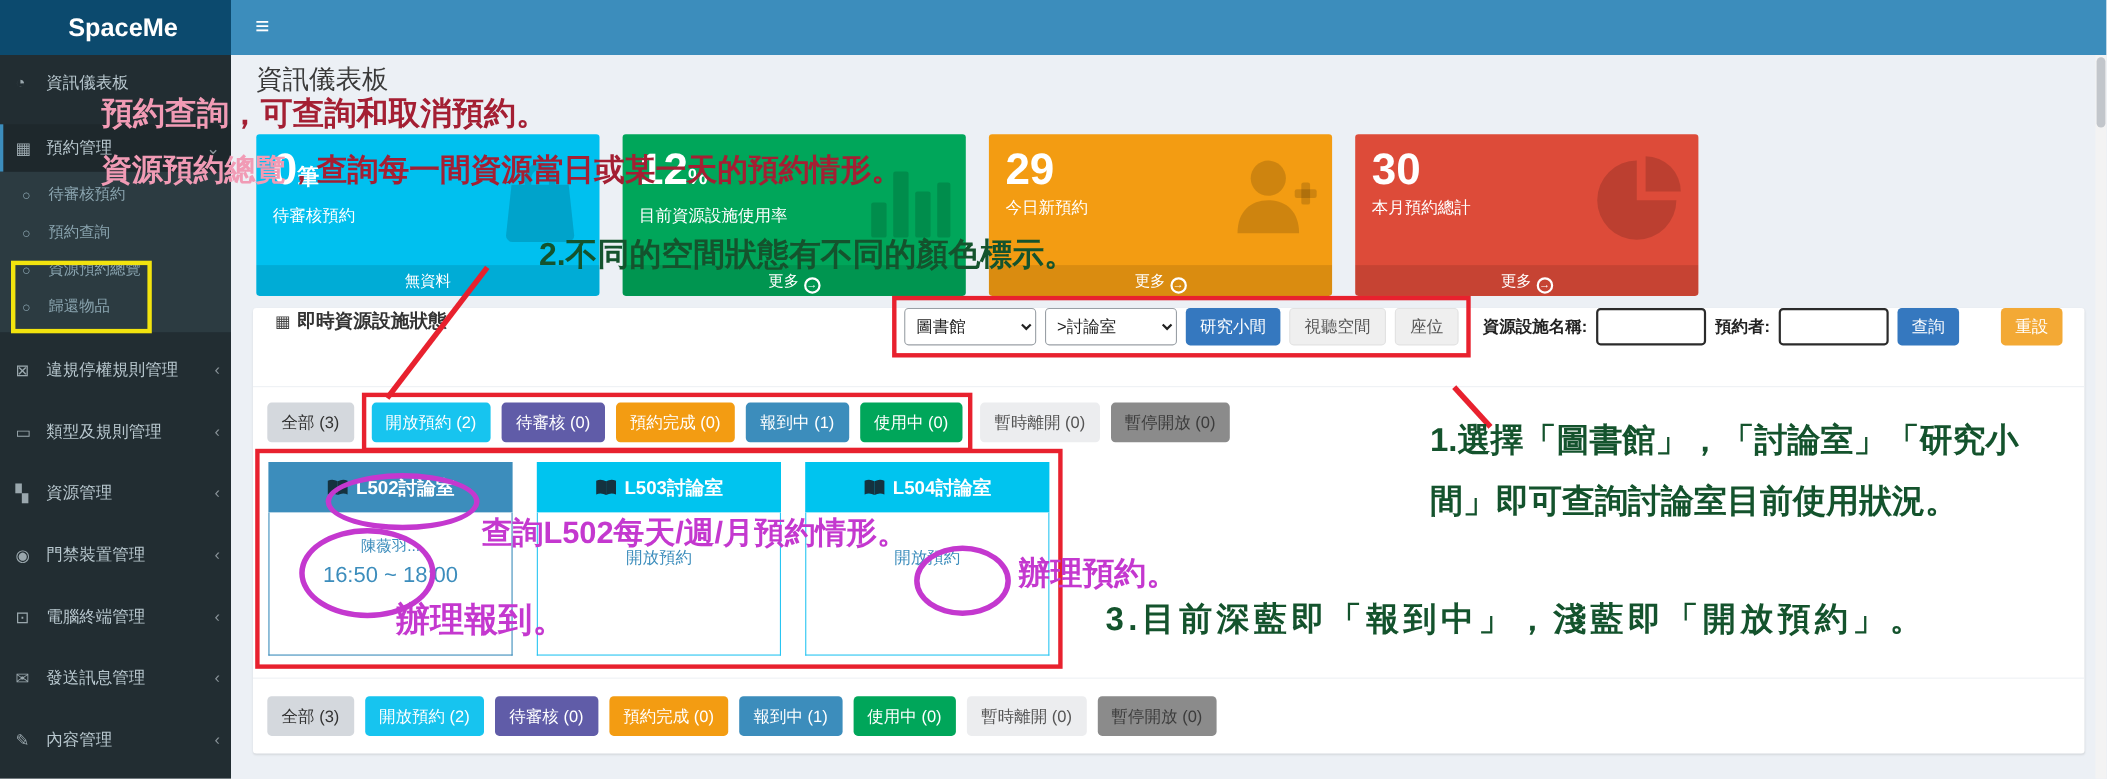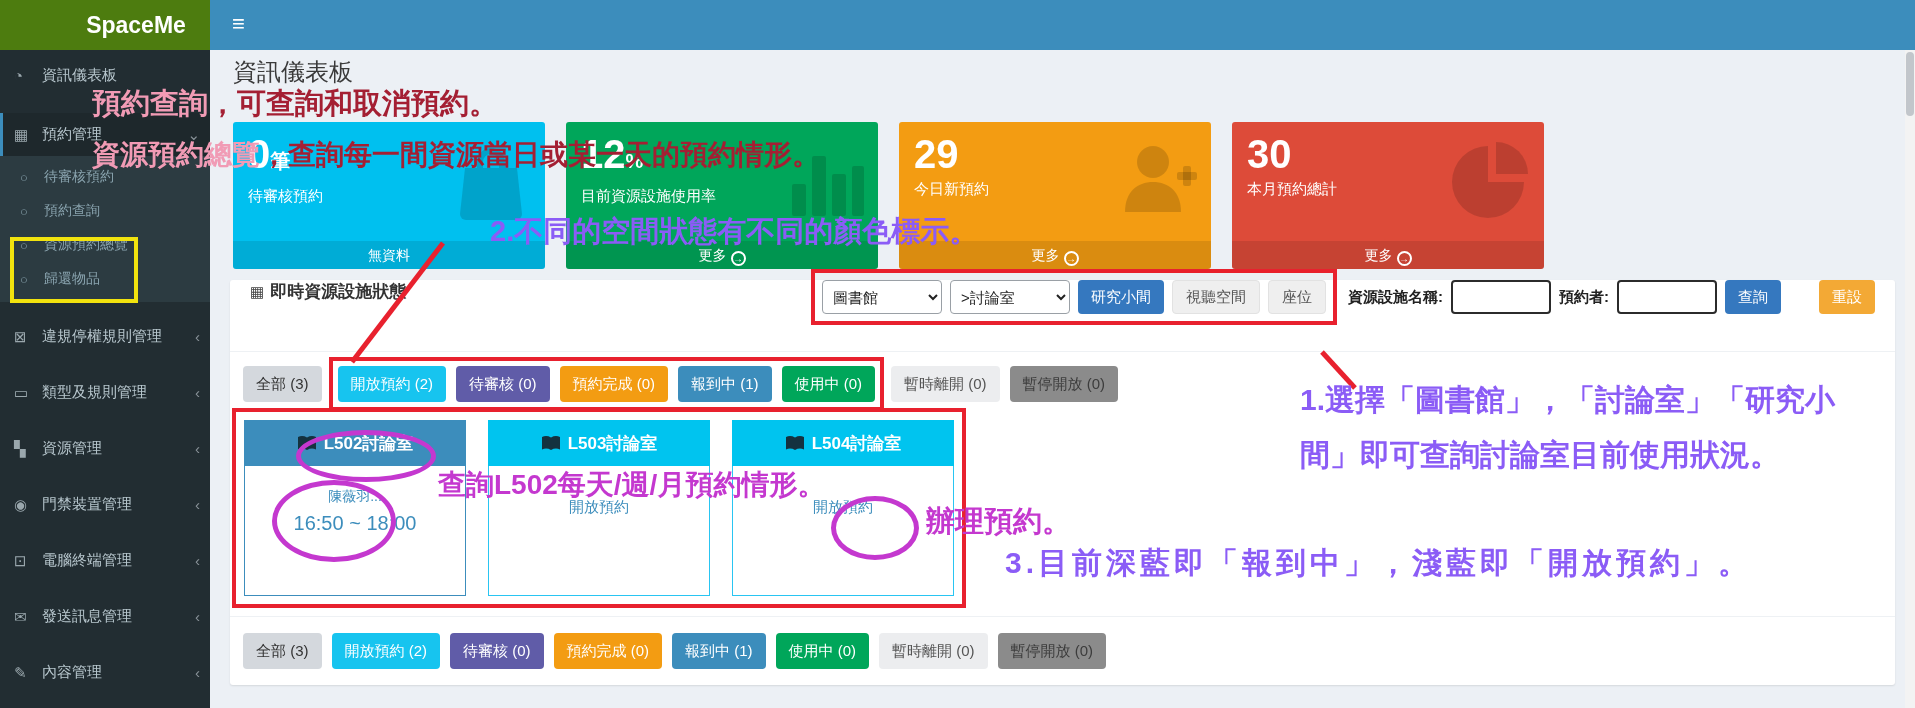--- a/index.html
+++ b/index.html
@@ -2,22 +2,22 @@
 <html><head>
 <meta charset="utf-8">
 <style>
   * { margin:0; padding:0; box-sizing:border-box; }
   html,body { width:1915px; height:708px; overflow:hidden;
     font-family:"Liberation Sans","DejaVu Sans",sans-serif; background:#ecf0f5; }
   .stage { position:relative; width:1915px; height:708px; overflow:hidden; }
 
   
   .navbar { position:absolute; left:0; top:0; width:1915px; height:50px; background:#3c8dbc; z-index:2; }
-  .logo { position:absolute; left:0; top:0; width:210px; height:50px; background:#4d7c0f;
-    color:#fff; font-size:23px; font-weight:bold; line-height:50px; padding-left:62px;text-align:center; }
+  .logo { position:absolute; left:0; top:0; width:210px; height:50px; background:#0c4a6e;
+    color:#fff; font-size:23px; font-weight:bold; line-height:50px; padding-left:62px; }
   .hamburger { position:absolute; left:222px; top:0; height:50px; line-height:48px;
     color:#fff; font-size:22px; padding:0 10px; cursor:pointer; }
   .nav-user { position:absolute; right:16px; top:0; height:50px; line-height:50px; color:#fff; font-size:15px; }
 
   
   .sidebar { position:absolute; left:0; top:50px; width:210px; height:658px; background:#222d32; z-index:2; overflow:hidden; }
   .sb-item { display:flex; align-items:center; color:#b8c7ce; font-size:15px; padding:12px 10px 12px 14px; position:relative; cursor:pointer; }
   .sb-item .ico { width:28px; font-size:15px; color:#9aa7ad; flex:0 0 28px; }
   .sb-item .chev { margin-left:auto; color:#8a9399; font-size:15px; }
   .sb-item.first { margin-top:4px; }
@@ -94,21 +94,21 @@
   .book { width:20px; height:17px; fill:#14323f; }
 
   
   .scrollbar { position:absolute; right:0; top:50px; width:10px; height:658px; background:#f3f3f3; z-index:5; }
   .scroll-thumb { position:absolute; top:2px; left:1px; width:8px; height:64px; background:#c2c6cb; border-radius:4px; }
 
   
   .anno { position:absolute; z-index:40; pointer-events:none; font-weight:bold; white-space:nowrap; }
   .pink { color:#f19bb5; }
   .maroon { color:#a41f33; }
-  .crimson { color:#8b5cf6; }
+  .crimson { color:#14532d; }
   .magenta { color:#c438cf; }
   .ellipse { position:absolute; z-index:40; pointer-events:none; border:5px solid #c438cf; border-radius:50%; }
   .overlay-svg { position:absolute; left:0; top:0; width:1915px; height:708px; z-index:39; pointer-events:none; }
 </style>
 </head>
 <body>
 
 <div class="stage">
 
   <div class="navbar">
@@ -340,20 +340,21 @@
   <div class="anno" style="left:92px; top:84px; font-size:29px;">
     <span class="pink">預約查詢</span><span class="maroon">，可查詢和取消預約。</span>
   </div>
   <div class="anno" style="left:92px; top:136px; font-size:28px;">
     <span class="pink">資源預約總覽</span><span class="maroon">，查詢每一間資源當日或某一天的預約情形。</span>
   </div>
   <div class="anno crimson" style="left:490px; top:212px; font-size:29px;">2.不同的空間狀態有不同的顏色標示。</div>
   <div class="anno crimson" style="left:1300px; top:380px; font-size:30px;">1.選擇「圖書館」，「討論室」「研究小</div>
   <div class="anno crimson" style="left:1300px; top:435px; font-size:30px;">間」即可查詢討論室目前使用狀況。</div>
   <div class="anno magenta" style="left:438px; top:466px; font-size:28px;">查詢L502每天/週/月預約情形。</div>
+  <div class="anno magenta" style="left:360px; top:543px; font-size:31px;">辦理報到。</div>
   <div class="anno magenta" style="left:926px; top:502px; font-size:29px;">辦理預約。</div>
   <div class="anno crimson" style="left:1005px; top:543px; font-size:30px; letter-spacing:4px;">3.目前深藍即「報到中」，淺藍即「開放預約」。</div>
 
   <div class="ellipse" style="left:296px; top:430px; width:140px; height:52px;"></div>
   <div class="ellipse" style="left:272px; top:480px; width:124px; height:82px;"></div>
   <div class="ellipse" style="left:831px; top:496px; width:88px; height:64px;"></div>
 
 </div>
 
 </body></html>

